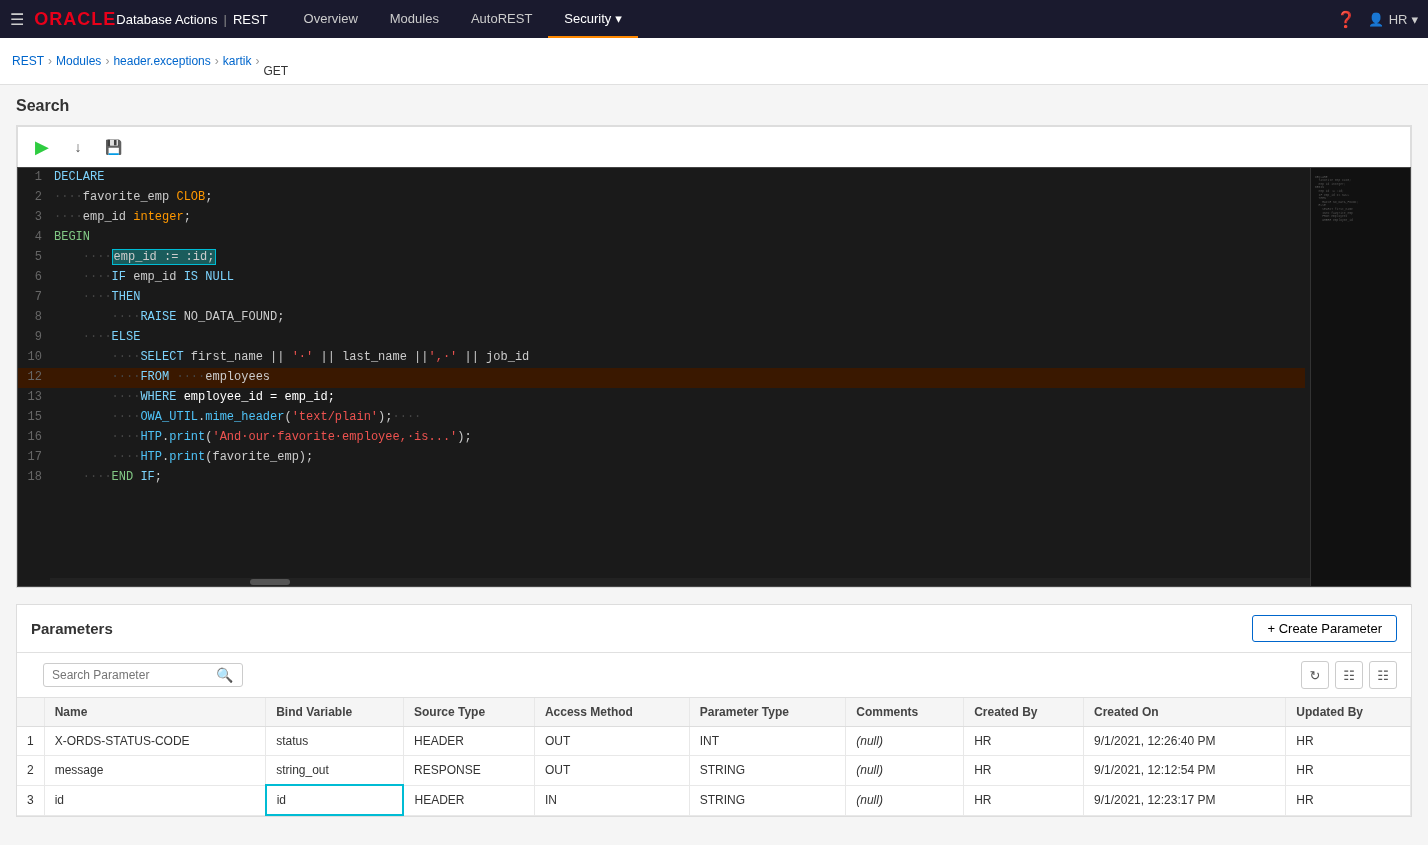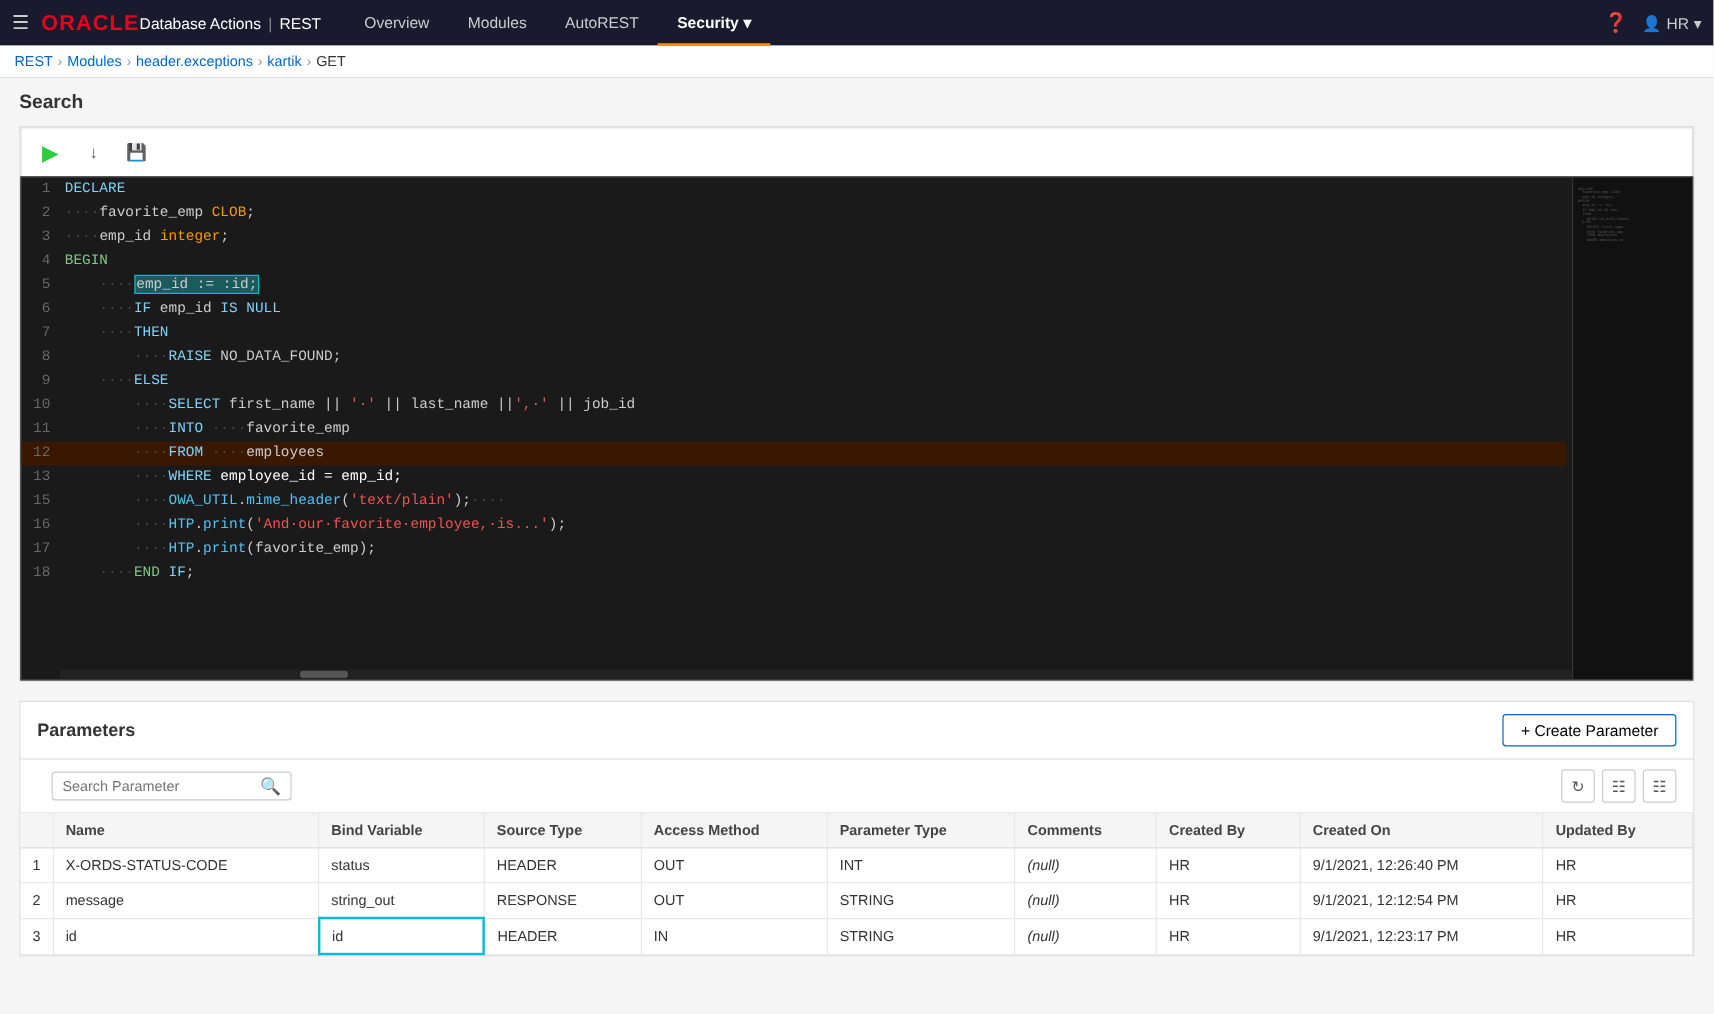--- a/index.html
+++ b/index.html
@@ -25,39 +25,39 @@
       color: #ccc;
       padding: 0 16px;
       height: 38px;
       display: flex;
       align-items: center;
       cursor: pointer;
       font-size: 13px;
       border-bottom: 2px solid transparent;
     }
     .nav-item.active { color: white; border-bottom: 2px solid #f80; }
-    .nav-item-security { display: flex; align-items: center; gap: 4px; font-weight: bold; }
+    .nav-item-security { display: flex; align-items: center; gap: 4px; }
     .nav-right { display: flex; align-items: center; gap: 12px; margin-left: auto; }
     .nav-help { color: #ccc; cursor: pointer; font-size: 16px; }
     .nav-user { color: #ccc; cursor: pointer; display: flex; align-items: center; gap: 4px; }
 
     
     .breadcrumb {
       background: #fff;
       padding: 6px 12px;
       font-size: 12px;
       color: #666;
       border-bottom: 1px solid #e0e0e0;
       display: flex;
       align-items: center;
       gap: 4px;
     }
     .breadcrumb a { color: #0066cc; text-decoration: none; }
     .breadcrumb .sep { color: #999; }
-    .breadcrumb .current { color: #333; }
+    .breadcrumb .current { color: #333; margin-top: 20px; }
 
     
     .main-content { padding: 12px 16px; background: #f5f5f5; }
 
     
     .section-title { font-size: 16px; font-weight: 600; color: #333; margin-bottom: 10px; }
 
     
     .source-toolbar {
       background: #fff;
@@ -356,24 +356,20 @@
             <div class="code-line">
               <span class="line-num">9</span>
               <span class="line-content"><span class="dot-placeholder">    ····</span><span class="kw">ELSE</span></span>
             </div>
 
             <div class="code-line">
               <span class="line-num">10</span>
               <span class="line-content"><span class="dot-placeholder">        ····</span><span class="kw">SELECT</span><span style="color:#ccc"> first_name </span><span style="color:#ccc">|| </span><span class="str">'·'</span><span style="color:#ccc"> || last_name ||</span><span class="str">',·'</span><span style="color:#ccc"> || job_id</span></span>
             </div>
 
-            <div class="code-line">
-              <span class="line-num">11</span>
-              <span class="line-content"><span class="dot-placeholder">        ····</span><span class="kw">INTO</span><span class="dot-placeholder"> ····</span><span style="color:#ccc">favorite_emp</span></span>
-            </div>
 
             <div class="code-line highlighted">
               <span class="line-num">12</span>
               <span class="line-content"><span class="dot-placeholder">        ····</span><span class="kw">FROM</span><span class="dot-placeholder"> ····</span><span style="color:#ccc">employees</span></span>
             </div>
 
             <div class="code-line">
               <span class="line-num">13</span>
               <span class="line-content"><span class="dot-placeholder">        ····</span><span class="kw">WHERE</span><span style="color:#ffffff"> employee_id = emp_id;</span></span>
             </div>

